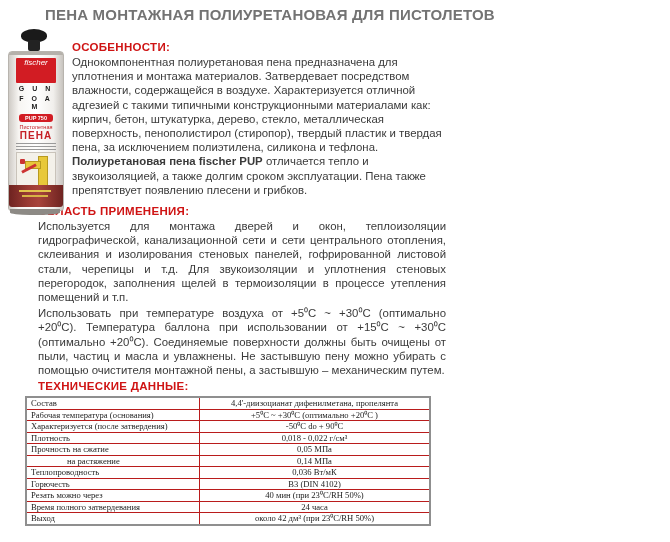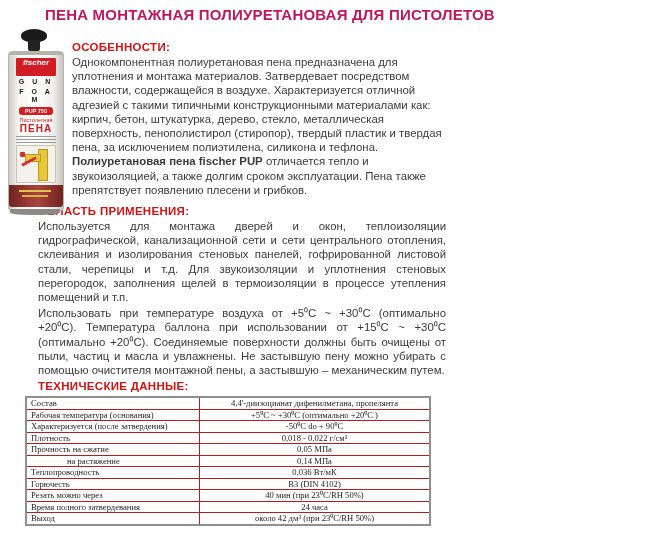--- a/index.html
+++ b/index.html
@@ -9,21 +9,21 @@
     background:#ffffff;
     font-family:"Liberation Sans", sans-serif;
     color:#3a3a3a;
     overflow:hidden;
   }
   
   .doc-title{
     margin:6px 0 0 45px;
     font-size:15px;
     font-weight:bold;
-    color:#be185d;
+    color:#737373;
     letter-spacing:0.2px;
   }
   
   .top-row{display:flex;margin-top:6px;}
   .can-col{width:66px;flex:0 0 66px;position:relative;}
   
   .can{position:absolute;left:8px;top:0;width:54px;height:186px;}
   .can-cap-dome{
     position:absolute;left:13px;top:0;width:26px;height:13px;
     background:#1a1a1a;border-radius:50% 50% 40% 40%;
@@ -34,22 +34,22 @@
   }
   .can-body{
     position:absolute;left:0;top:22px;width:54px;height:158px;
     background:linear-gradient(90deg,#cfcbc6 0%,#f7f5f2 18%,#ffffff 50%,#f1efec 82%,#c8c4bf 100%);
     border:1px solid #b8b4ae;
     border-radius:4px 4px 3px 3px;
   }
   .can-rim{height:3px;background:#b5b1ab;border-radius:3px 3px 0 0;}
   .can-label{padding:3px 4px 0 4px;text-align:center;}
   .brand-box{
-    margin:0 auto;width:40px;height:18px;background:#d21c23;
-    color:#fff;font-style:italic;font-weight:bold;font-size:8px;line-height:10px;
+    margin:0 auto;width:40px;height:25px;background:#d21c23;
+    color:#fff;font-style:italic;font-weight:normal;font-size:8px;line-height:10px;
     border-radius:1px;
   }
   .gunfoam{
     margin-top:2px;color:#1c1c1c;font-weight:bold;font-size:7px;line-height:8px;
     letter-spacing:3px;
   }
   .badge{
     margin:3px auto 0 auto;width:34px;height:8px;background:#d21c23;
     color:#fff;font-size:5.5px;line-height:8px;font-weight:bold;border-radius:3px;
   }

